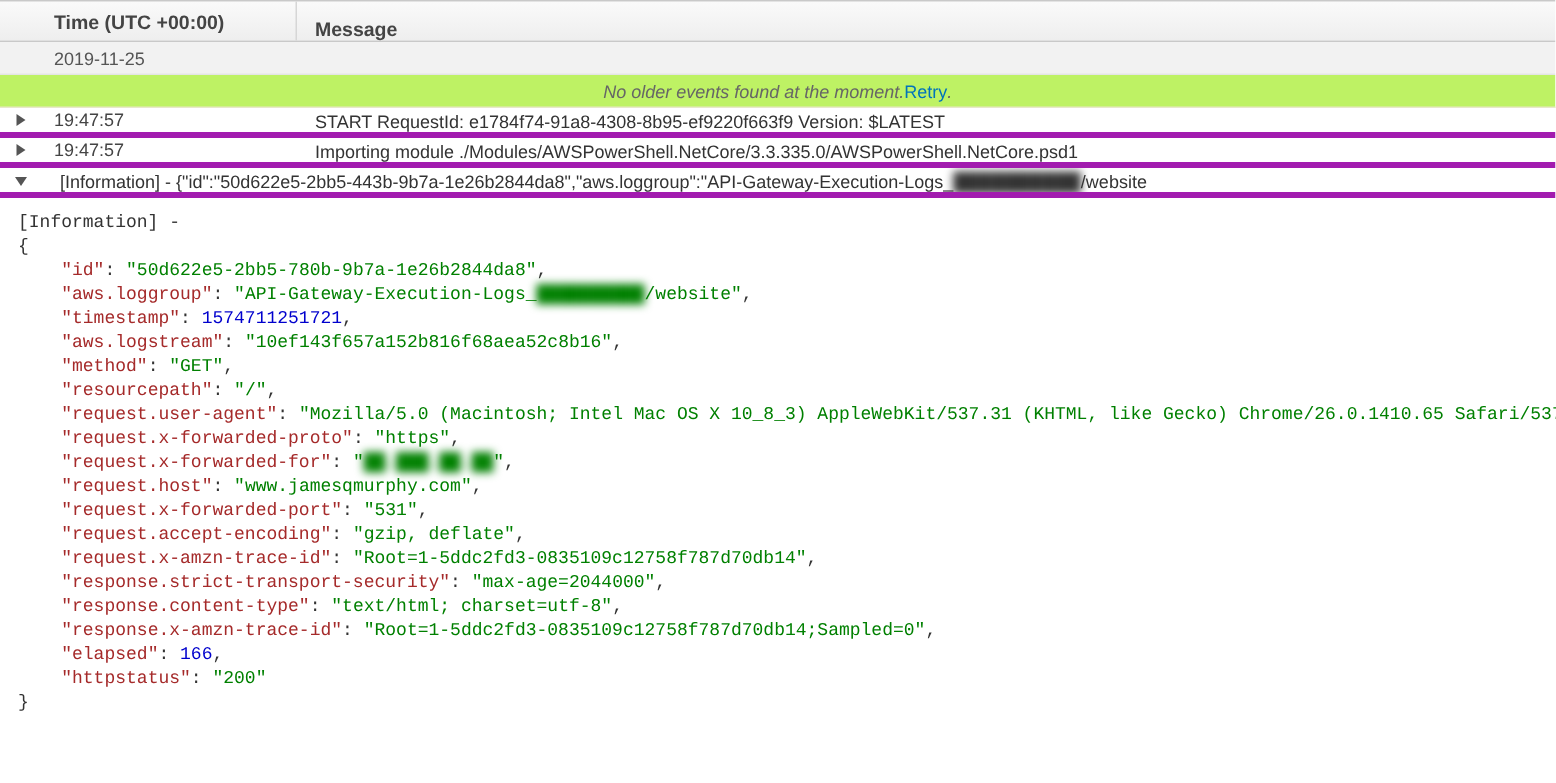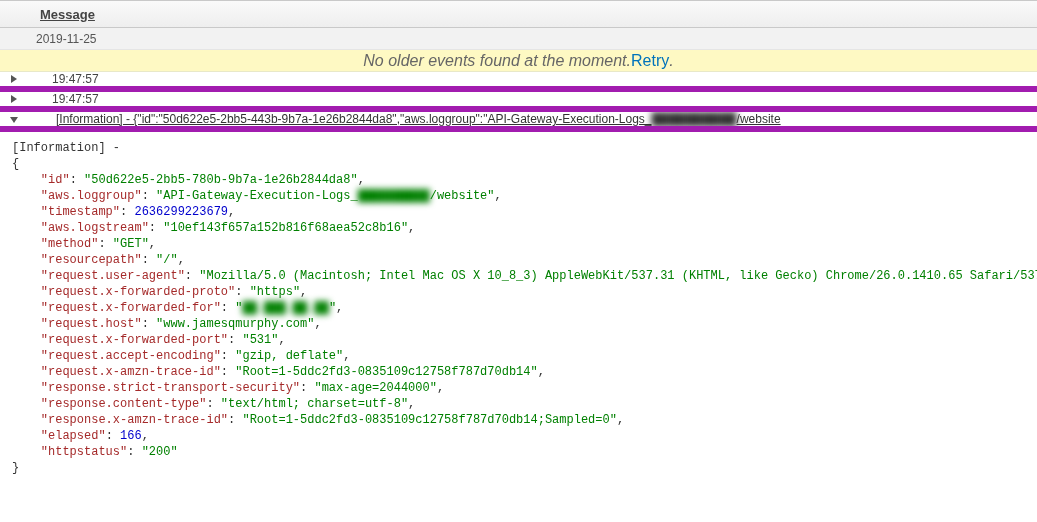--- a/index.html
+++ b/index.html
@@ -17,59 +17,58 @@
     border-top: 1px solid #c9c9c9;
     border-bottom: 1px solid #c9c9c9;
     height: 28px;
     align-items: center;
     font-weight: bold;
     font-size: 13px;
     color: #444;
   }
   .col-exp { width: 28px; flex: 0 0 28px; text-align: center; }
   .col-time { width: 170px; flex: 0 0 170px; padding-left: 8px; border-right: 1px solid #d6d6d6; height: 100%; display: flex; align-items: center; }
-  .col-msg { flex: 1 1 auto; padding-left: 12px; height: 100%; display: flex; align-items: center; text-decoration: underline; }
+  .col-msg { flex: 1 1 auto; padding-left: 12px; height: 100%; display: flex; align-items: flex-end; }
   .date-row {
     display: flex;
     background: #f2f2f2;
     border-bottom: 1px solid #e5e5e5;
     height: 22px;
     align-items: center;
     font-size: 12px;
     color: #555;
   }
   .date-row .col-time { border-right: none; }
   .noolder-row {
     display: flex;
     align-items: center;
     justify-content: center;
     height: 22px;
-    background: #fef9c3;
+    background: #bef264;
     border-bottom: 1px solid #e8e8c8;
     font-style: italic;
     color: #666;
-    font-size: 16px;
+    font-size: 12px;
   }
   .noolder-row a { 
     color: #0073bb; 
     font-style: normal; 
     margin-left: 0; 
     cursor: pointer;
     text-decoration: none;
   }
   .log-row {
     display: flex;
     height: 20px;
     align-items: center;
-    border-bottom: 6px solid #a21caf;
+    border-bottom: 4px solid #a21caf;
     font-size: 12px;
     color: #333;
     white-space: nowrap;
     overflow: hidden;
-    gap: 16px;
   }
   .log-row .col-time { border-right: none; color: #444; }
   .log-row .col-msg { overflow: hidden; }
   .caret {
     display: inline-block;
     width: 0; height: 0;
     cursor: pointer;
   }
   .caret-right {
     border-top: 4px solid transparent;
@@ -96,20 +95,23 @@
   .blur {
     filter: blur(3px);
     -webkit-filter: blur(3px);
   }
 </style>
 </head>
 <body>
 
 <div class="header-row">
   <div class="col-exp"></div>
+  <div class="col-time">
+      <span>Time (UTC +00:00)</span>
+    </div>
   <div class="col-msg">
       <span>Message</span>
     </div>
 </div>
 
 <div class="date-row">
   <div class="col-exp"></div>
   <div class="col-time">
       <span>2019-11-25</span>
     </div>
@@ -118,41 +120,43 @@
 
 <div class="noolder-row">
   <span>No older events found at the moment.</span>
   <a>Retry</a>
     <span>.</span>
 </div>
 
 <div class="log-row">
   <div class="col-exp"><span class="caret caret-right"></span></div>
   <div class="col-time">19:47:57</div>
+  <div class="col-msg">START RequestId: e1784f74-91a8-4308-8b95-ef9220f663f9 Version: $LATEST</div>
 </div>
 
 <div class="log-row">
   <div class="col-exp"><span class="caret caret-right"></span></div>
   <div class="col-time">19:47:57</div>
+  <div class="col-msg">Importing module ./Modules/AWSPowerShell.NetCore/3.3.335.0/AWSPowerShell.NetCore.psd1</div>
 </div>
 
 <div class="log-row">
   <div class="col-exp"><span class="caret caret-down"></span></div>
   <div class="col-msg">
     <span>[Information] - {"id":"50d622e5-2bb5-443b-9b7a-1e26b2844da8","aws.loggroup":"API-Gateway-Execution-Logs_</span>
       <span class="blur">██████████</span>
       <span>/website</span>
   </div>
 </div>
 
 <div class="detail"><span>[Information] -</span>
 {
     <span class="k">"id"</span>: <span class="s">"<span>50d622e5-2bb5-780b-9b7a-1e26b2844da8</span>"</span>,
     <span class="k">"aws.loggroup"</span>: <span class="s">"<span>API-Gateway-Execution-Logs_</span><span class="blur">██████████</span><span>/website</span>"</span>,
-    <span class="k">"timestamp"</span>: <span class="n">2636299223679</span>,
+    <span class="k">"timestamp"</span>: <span class="n">1574711251721</span>,
     <span class="k">"aws.logstream"</span>: <span class="s">"<span>10ef143f657a152b816f68aea52c8b16</span>"</span>,
     <span class="k">"method"</span>: <span class="s">"<span>GET</span>"</span>,
     <span class="k">"resourcepath"</span>: <span class="s">"<span>/</span>"</span>,
     <span class="k">"request.user-agent"</span>: <span class="s">"<span>Mozilla/5.0 (Macintosh; Intel Mac OS X 10_8_3) AppleWebKit/537.31 (KHTML, like Gecko) Chrome/26.0.1410.65 Safari/537.31</span>"</span>,
     <span class="k">"request.x-forwarded-proto"</span>: <span class="s">"<span>https</span>"</span>,
     <span class="k">"request.x-forwarded-for"</span>: <span class="s">"<span class="blur">██.███.██.██</span>"</span>,
     <span class="k">"request.host"</span>: <span class="s">"<span>www.jamesqmurphy.com</span>"</span>,
     <span class="k">"request.x-forwarded-port"</span>: <span class="s">"<span>531</span>"</span>,
     <span class="k">"request.accept-encoding"</span>: <span class="s">"<span>gzip, deflate</span>"</span>,
     <span class="k">"request.x-amzn-trace-id"</span>: <span class="s">"<span>Root=1-5ddc2fd3-0835109c12758f787d70db14</span>"</span>,

